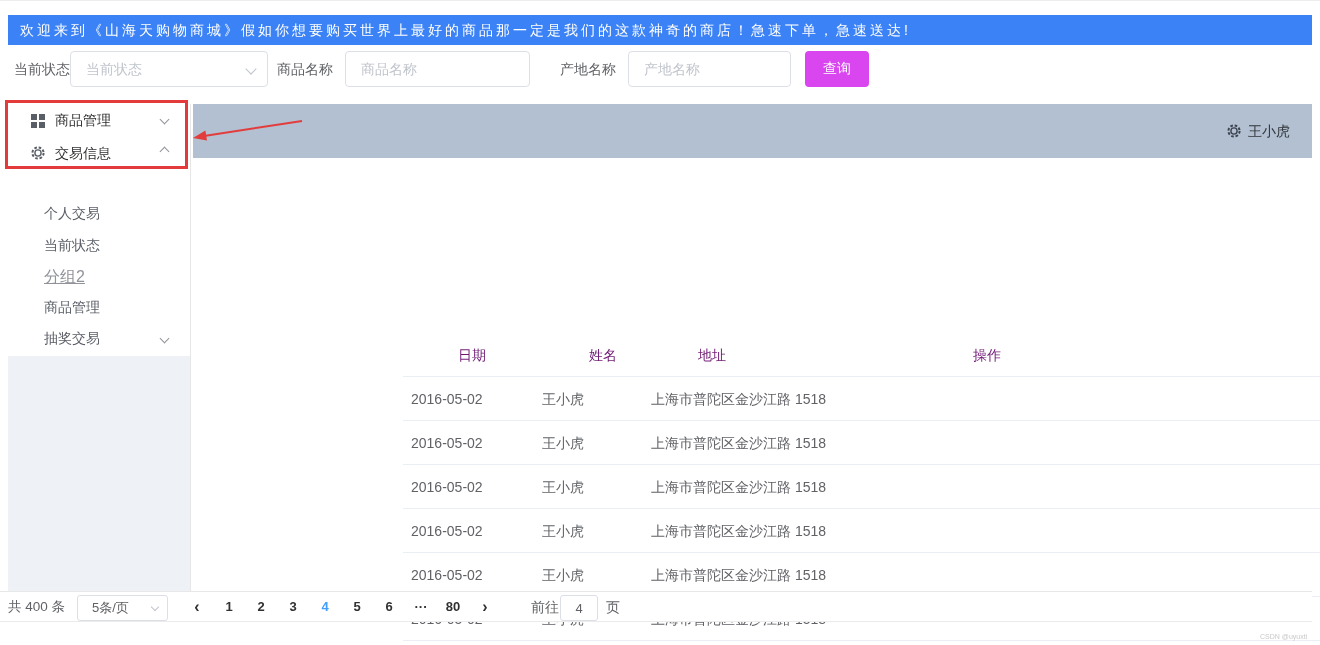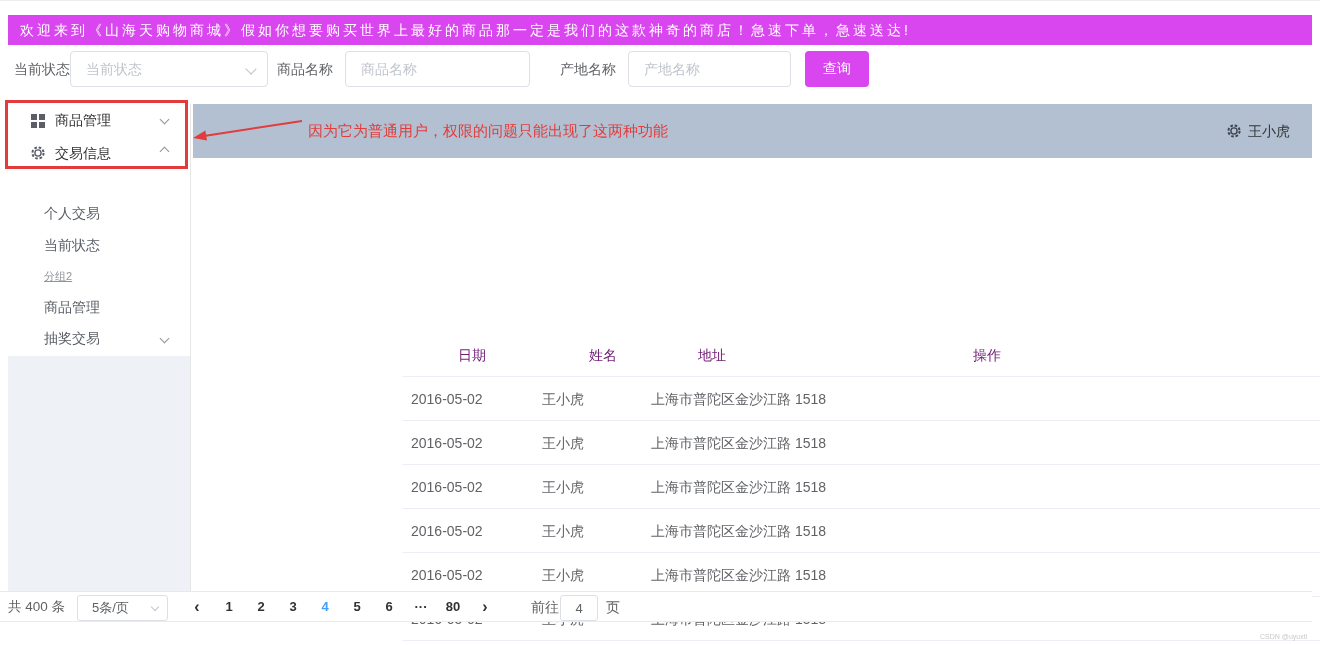--- a/index.html
+++ b/index.html
@@ -1,21 +1,21 @@
 <!DOCTYPE html>
 <html><head>
 <meta charset="utf-8">
 <style>
   * { margin:0; padding:0; box-sizing:border-box; }
   html,body { background:#fff; }
   body { font-family:"Liberation Sans","DejaVu Sans",sans-serif; }
   .page { position:relative; width:1320px; height:645px; background:#fff; overflow:hidden; border-top:1px solid #ededed; }
 
   
-  .banner { position:absolute; left:8px; top:14px; width:1304px; height:30px; background:#d946ef;
+  .banner { position:absolute; left:8px; top:14px; width:1304px; height:30px; background:#3b82f6;
             color:#fff; font-size:14px; letter-spacing:3px; line-height:30px; padding-left:12px;
             white-space:nowrap; overflow:hidden; }
 
   
   .flabel { position:absolute; top:50px; height:36px; line-height:36px; font-size:14px; color:#606266; }
   .sel, .inp { position:absolute; top:50px; height:36px; border:1px solid #dcdfe6; border-radius:4px; background:#fff; }
   .sel { padding:0 30px 0 15px; }
   .sel .ph { font-size:14px; color:#c0c4cc; line-height:34px; display:block; }
   .inp { font-size:14px; color:#606266; padding:0 15px; outline:none; font-family:inherit; }
   .inp::placeholder { color:#c0c4cc; }
@@ -28,21 +28,21 @@
 
   
   .side-border { position:absolute; left:190px; top:103px; width:1px; height:487px; background:#e6e6e6; }
   .side-gray { position:absolute; left:8px; top:355px; width:182px; height:235px; background:#eef1f6; }
   .mitem { position:absolute; left:8px; width:182px; font-size:14px; color:#303133; cursor:pointer; }
   .mitem .txt { position:absolute; left:47px; top:0; line-height:inherit; }
   .mitem .micon { position:absolute; left:22px; top:50%; margin-top:-8px; width:16px; height:16px; }
   .mitem .chev { right:22px; top:50%; margin-top:-5px; width:7px; height:7px; border-color:#909399; }
   .sub { position:absolute; left:8px; width:182px; height:31px; line-height:31px; font-size:14px; color:#5a5e66; cursor:pointer; }
   .sub .txt { padding-left:36px; display:block; }
-  .sub.group { font-size:11px; color:#909399; cursor:default;text-decoration:underline; }
+  .sub.group { font-size:16px; color:#909399; cursor:default;text-decoration:underline; }
   .sub .chev { right:22px; top:12px; width:7px; height:7px; border-color:#909399; }
 
   
   .redbox { position:absolute; left:5px; top:99px; width:183px; height:69px; border:3px solid #e33b3b; pointer-events:none; }
   .anno-arrow { position:absolute; left:190px; top:110px; pointer-events:none; }
   .anno-text { position:absolute; left:308px; top:121px; font-size:15px; color:#e23c3c; white-space:nowrap; }
 
   
   .hbar { position:absolute; left:193px; top:103px; width:1119px; height:54px; background:#b3c0d1; }
   .hbar .gear { position:absolute; right:70px; top:19px; width:16px; height:16px; cursor:pointer; }
@@ -140,21 +140,20 @@
       <circle cx="8" cy="8" r="3.1" fill="none" stroke="#3c4450" stroke-width="1.4"></circle>
     </svg>
     <span class="uname">王小虎</span>
   </div>
 
   <div class="redbox"></div>
   <svg class="anno-arrow" width="120" height="32">
     <line x1="112" y1="10" x2="14" y2="25" stroke="#e23c3c" stroke-width="2"></line>
     <polygon points="3,27 17,29.5 15.4,19.5" fill="#e23c3c"></polygon>
   </svg>
-  <div class="anno-text">因为它为普通用户，权限的问题只能出现了这两种功能</div>
 
   <div class="content">
     <div class="tbl">
       <div class="thead">
         <span class="c0">日期</span>
         <span class="c1">姓名</span>
         <span class="c2">地址</span>
         <span class="c3">操作</span>
       </div>
       <div class="tbody">

